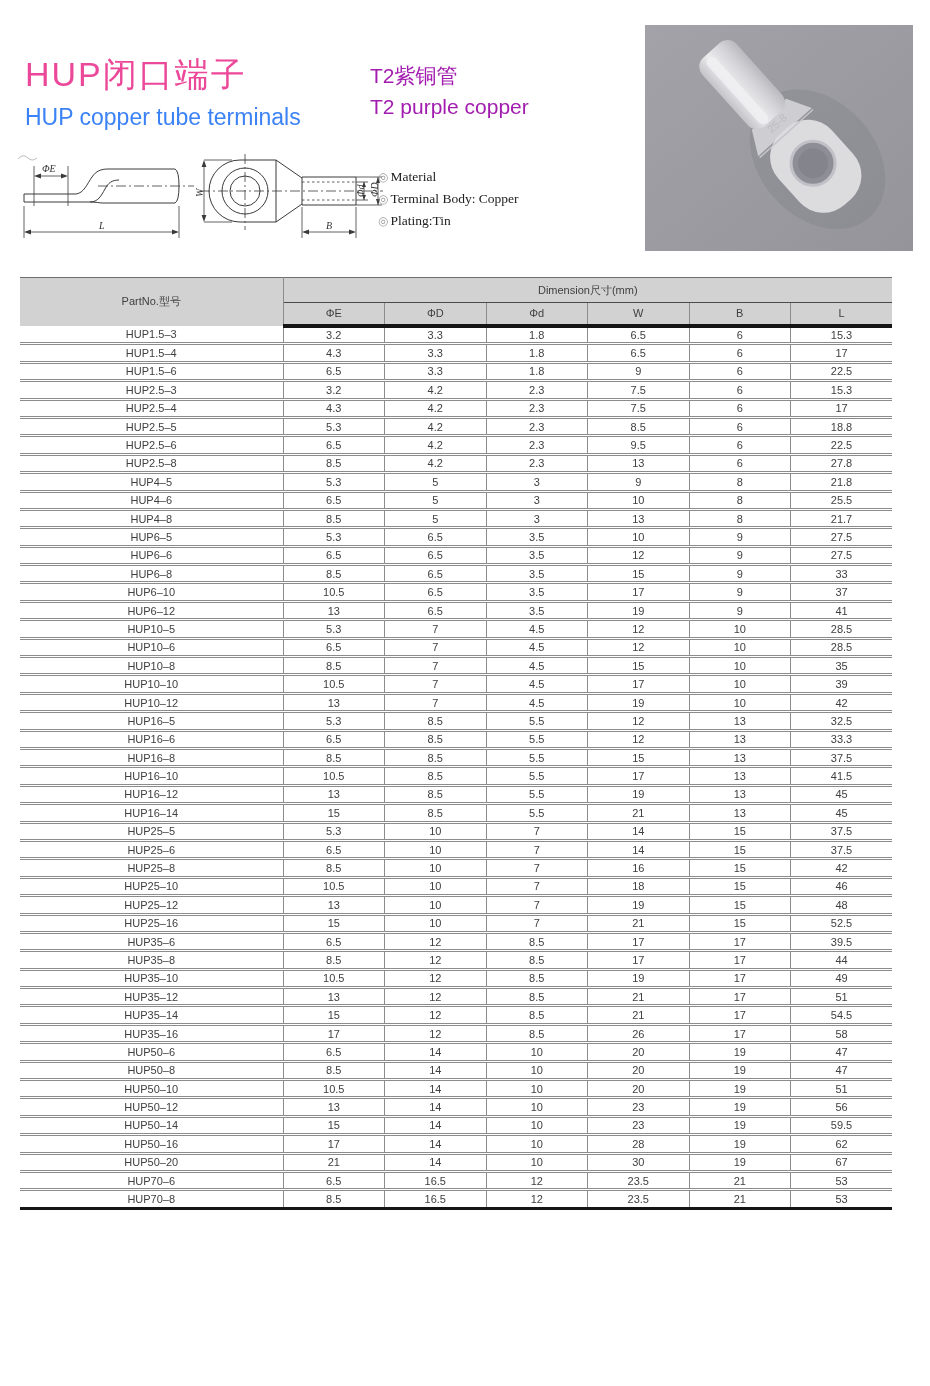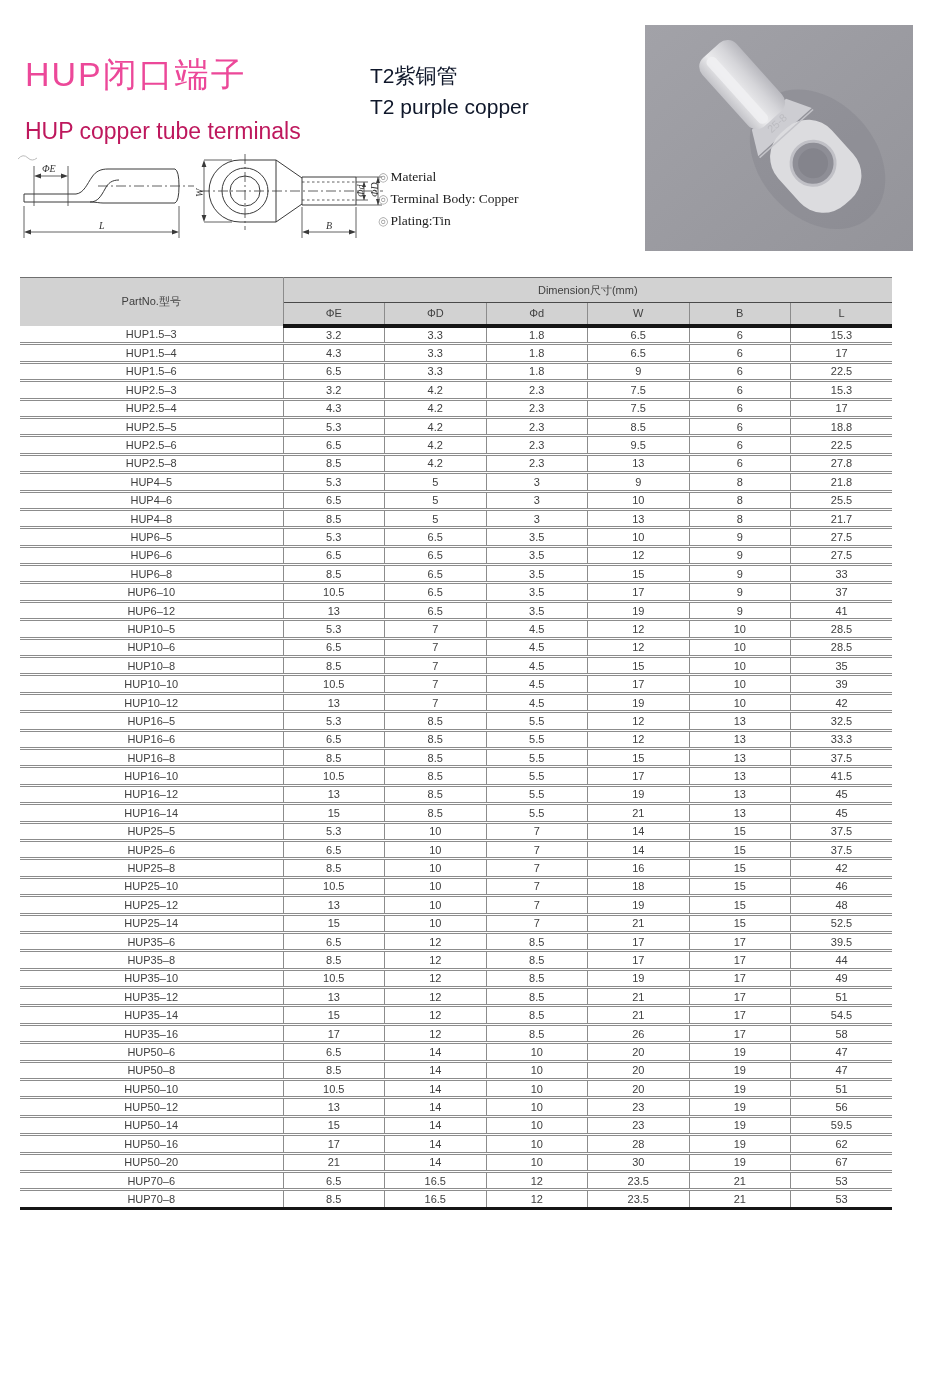--- a/index.html
+++ b/index.html
@@ -6,23 +6,23 @@
   body { margin: 0; background: #ffffff; }
   .page {
     position: relative; width: 930px; height: 1386px;
     background: #ffffff; overflow: hidden;
     font-family: "Liberation Sans", sans-serif; color: #1d1d1d;
   }
 
   
   .title-block { position: absolute; left: 25px; top: 52px; }
   .title-zh { font-size: 34px; font-weight: 500; letter-spacing: 2px; color: #ec4899; }
-  .title-en { font-size: 23px; font-weight: 400; margin-top: 20px; color: #be185d; }
-
-  .t2-block { position: absolute; left: 370px; top: 60px; font-size: 21px; line-height: 31px; color: #0f172a; }
+  .title-en { font-size: 23px; font-weight: 400; margin-top: 6px; color: #3b82f6; }
+
+  .t2-block { position: absolute; left: 370px; top: 60px; font-size: 21px; line-height: 31px; color: #a21caf; }
 
   
   .photo { position: absolute; left: 645px; top: 25px; width: 268px; height: 226px; }
   .photo svg { display: block; }
 
   
   .drawing-side { position: absolute; left: 10px; top: 150px; width: 188px; height: 97px; }
   .drawing-top  { position: absolute; left: 196px; top: 148px; width: 190px; height: 102px; }
   .drawing-side svg, .drawing-top svg { display: block; width: 100%; height: 100%; }
   .dim-label { font-family: "Liberation Serif", serif; font-style: italic; font-size: 10px; fill: #333; }
@@ -482,21 +482,21 @@
         <tr>
           <td>HUP25–12</td>
           <td>13</td>
           <td>10</td>
           <td>7</td>
           <td>19</td>
           <td>15</td>
           <td>48</td>
         </tr>
         <tr>
-          <td>HUP25–14</td>
+          <td>HUP25–16</td>
           <td>15</td>
           <td>10</td>
           <td>7</td>
           <td>21</td>
           <td>15</td>
           <td>52.5</td>
         </tr>
         <tr>
           <td>HUP35–6</td>
           <td>6.5</td>

